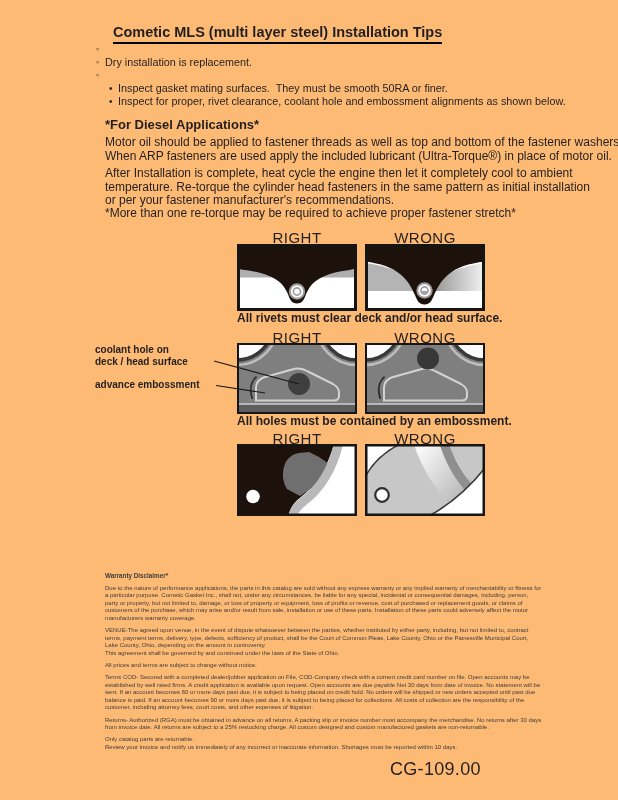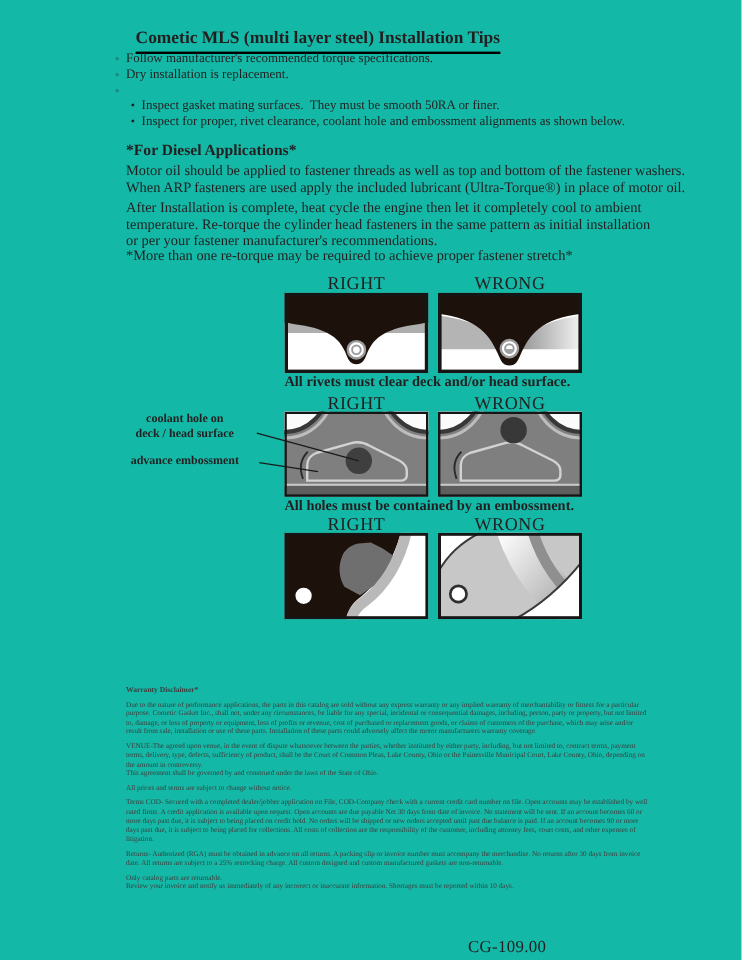--- a/index.html
+++ b/index.html
@@ -1,46 +1,45 @@
 <!DOCTYPE html>
 <html><head>
 <meta charset="utf-8">
 <style>
   html,body{margin:0;padding:0;background:#ffffff;}
-  .page{position:relative;width:618px;height:800px;background:#14b8a6;overflow:hidden;
-        font-family:Liberation Serif, serif;color:#231f20;}
+  .page{position:relative;width:618px;height:800px;background:#fdba74;overflow:hidden;
+        font-family:Liberation Sans, sans-serif;color:#231f20;}
   .abs{position:absolute;}
   .title{font-size:14.5px;font-weight:bold;border-bottom:2.5px solid #000;padding-bottom:2px;white-space:pre;}
   .tips{font-size:10.8px;line-height:13.1px;}
   .tip-row{display:flex;white-space:pre;}
   .tip-row.sub{margin-left:13px;}
   .marker{width:9px;flex:0 0 9px;font-size:9px;line-height:13.1px;}
   .marker.dot{font-size:10px;}
   .h2{font-size:13px;font-weight:bold;white-space:pre;}
   .body-par{font-size:12px;line-height:13.6px;white-space:pre;}
   .dg-label{width:120px;text-align:center;font-size:15px;letter-spacing:0.5px;white-space:pre;}
   .caption{font-size:12px;font-weight:bold;white-space:pre;line-height:11.5px;}
-  .annot{width:118px;text-align:center;font-size:10px;font-weight:bold;line-height:11.5px;white-space:pre;}
+  .annot{width:118px;text-align:left;font-size:10px;font-weight:bold;line-height:11.5px;white-space:pre;}
   .legal{width:437px;font-size:6px;line-height:7.6px;color:#3d3d3d;}
   .legal h4{margin:0 0 5px 0;font-size:6.3px;font-weight:bold;}
   .legal p{margin:0 0 4.5px 0;white-space:pre-line;}
-  .footer-code{font-size:14px;letter-spacing:0.3px;white-space:pre;margin-top:23px;}
+  .footer-code{font-size:18px;letter-spacing:0.3px;white-space:pre;}
   svg{display:block;}
 </style>
 </head>
 <body>
 
 <div class="page">
 
   <div class="abs title" style="left:113px;top:24px;">Cometic MLS (multi layer steel) Installation Tips</div>
 
   <div class="abs tips" style="left:96px;top:43px;">
     <div class="tip-row">
       <span class="marker">◦</span>
-      <span>Follow manufacturer's recommended torque specifications.</span>
     </div>
     <div class="tip-row">
       <span class="marker">◦</span>
       <span>Dry installation is replacement.</span>
     </div>
     <div class="tip-row">
       <span class="marker">◦</span>
     </div>
     <div class="tip-row sub">
       <span class="marker dot">•</span>

